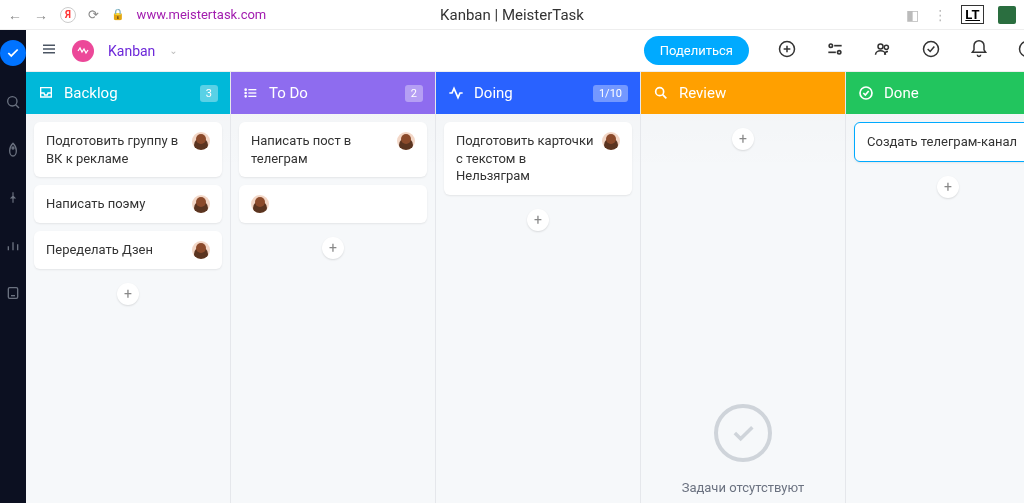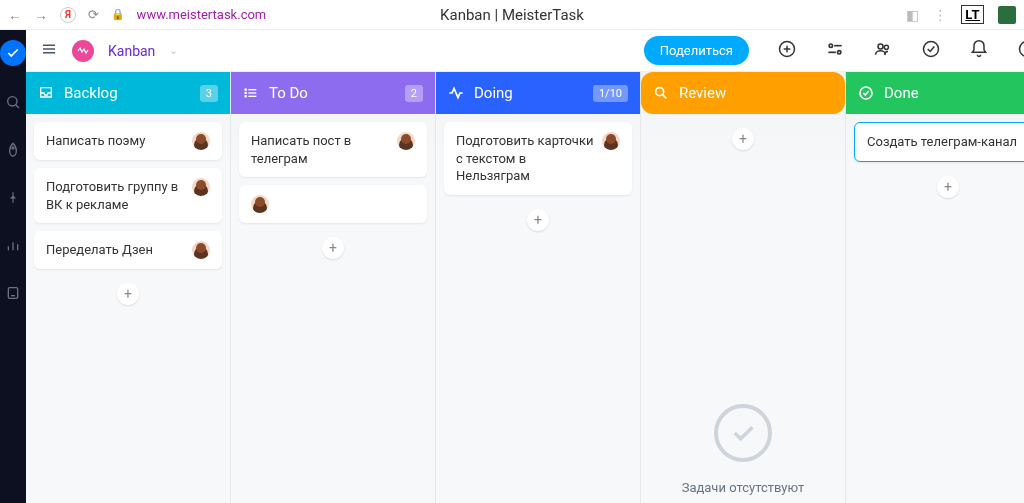--- a/index.html
+++ b/index.html
@@ -47,21 +47,21 @@
 .add-card { display: flex; align-items: center; justify-content: center; padding: 6px; }
 .add-circle { width: 22px; height: 22px; border-radius: 50%; background: #fff; box-shadow: 0 1px 2px rgba(0,0,0,0.12); display: flex; align-items: center; justify-content: center; color: #888; font-size: 14px; cursor: pointer; }
 .empty-state { flex: 1; display: flex; flex-direction: column; align-items: center; justify-content: flex-end; padding-top: 70px; color: #9ca3af; gap: 18px; }
 .empty-circle { width: 58px; height: 58px; border: 4px solid #cfd4da; border-radius: 50%; display: flex; align-items: center; justify-content: center; }
 .empty-text { font-size: 13px; color: #6b7280; }
 
 
 .c-backlog { background: #00b8d9; }
 .c-todo { background: #8e6cef; }
 .c-doing { background: #2962ff; }
-.c-review { background: #ffa000; border-radius: 12px; }
+.c-review { background: #ffa000; }
 .c-done { background: #22c55e; }
 </style>
 </head>
 <body>
 
 <div class="browser-bar">
   <span class="nav-arrow">←</span>
   <span class="nav-arrow">→</span>
   <span class="yandex-logo">Я</span>
   <span class="reload">⟳</span>
@@ -188,25 +188,25 @@
         <div class="col-header c-backlog">
           <svg width="16" height="16" viewBox="0 0 24 24" fill="none" stroke="currentColor" stroke-width="2">
               <path d="M4 4h16v14H4z"></path>
               <path d="M4 12h5l1 3h4l1-3h5"></path>
             </svg>
           <span>Backlog</span>
           <span class="count">3</span>
         </div>
         <div class="col-body">
           <div class="card">
+              <span class="text">Подготовить группу в ВК к рекламе</span>
+              <span class="avatar"></span>
+            </div>
+          <div class="card">
               <span class="text">Написать поэму</span>
-              <span class="avatar"></span>
-            </div>
-          <div class="card">
-              <span class="text">Подготовить группу в ВК к рекламе</span>
               <span class="avatar"></span>
             </div>
           <div class="card">
               <span class="text">Переделать Дзен</span>
               <span class="avatar"></span>
             </div>
           <div class="add-card">
               <span class="add-circle">+</span>
             </div>
         </div>

